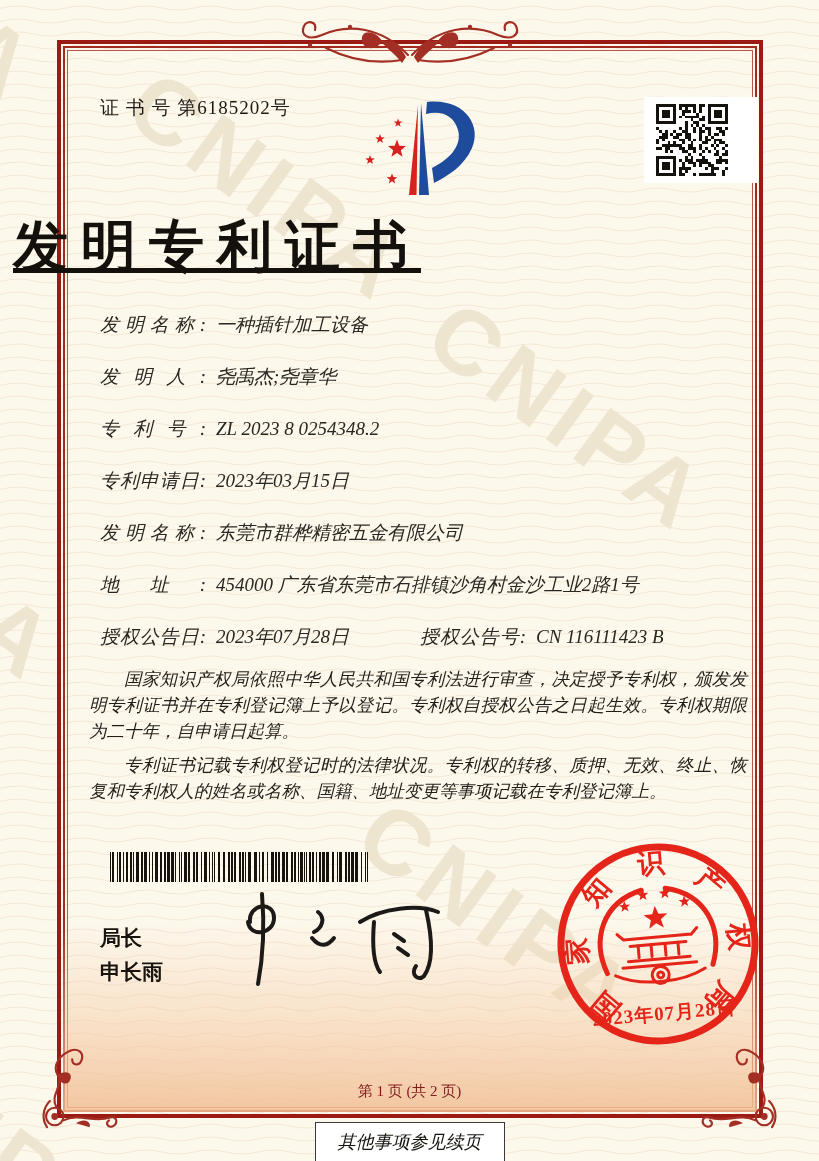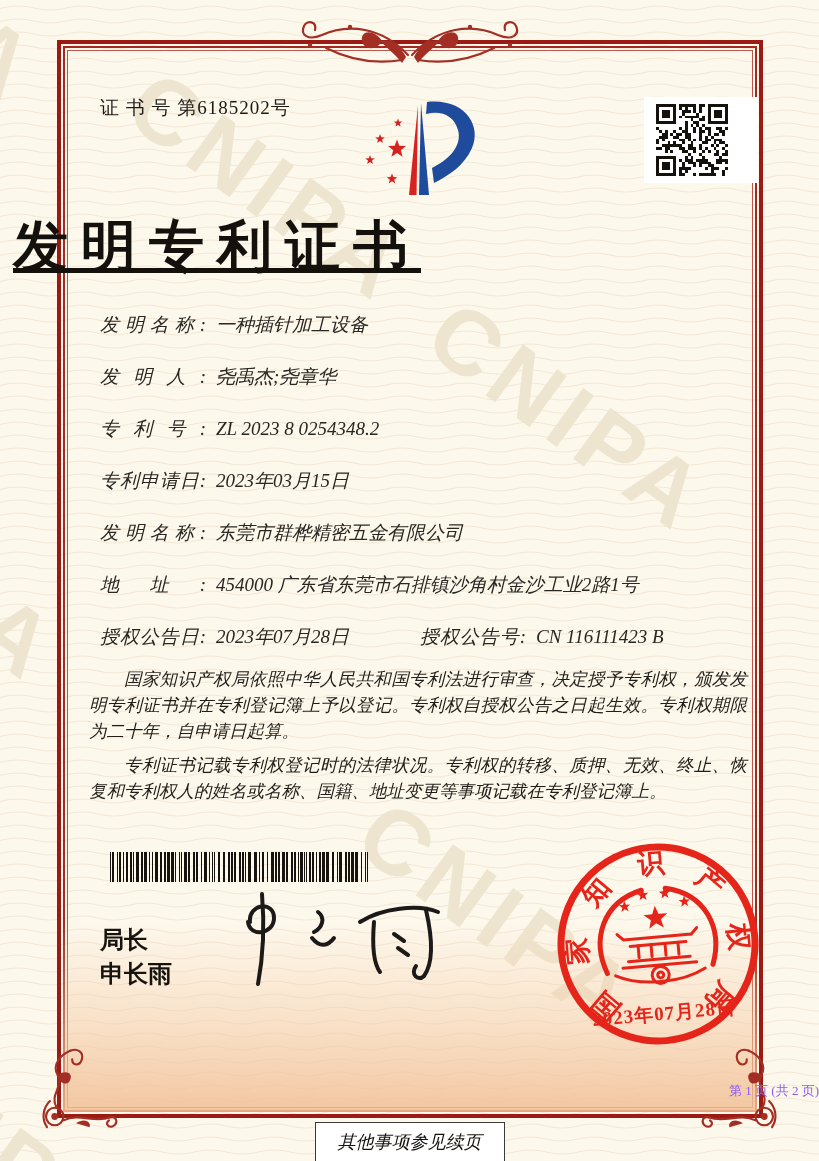--- a/index.html
+++ b/index.html
@@ -36,26 +36,26 @@
   .flabel{display:inline-block;width:106px;text-align:justify;text-align-last:justify;}
   .fvalue{margin-left:10px;}
   .grant2{position:absolute;left:320px;top:0;}
 
   
   .paras{left:89px;top:666px;width:658px;font-size:17.5px;line-height:26px;
          font-style:italic;font-family:"DejaVu Serif",serif;text-align:justify;color:#211d18;}
   .paras p{margin:0 0 8px 0;text-indent:2em;}
 
   
-  .signer{font-family:"Liberation Sans",sans-serif;font-size:24px;font-weight:700;color:#17140f;}
+  .signer{font-family:"Liberation Sans",sans-serif;font-size:21px;font-weight:700;color:#17140f;}
   .sig-svg path{stroke:#1c1a18;stroke-width:4;fill:none;stroke-linecap:round;stroke-linejoin:round;}
   .seal-wrap{left:552px;top:838px;width:212px;height:212px;transform:rotate(-5deg);}
   .ring-ch{font-family:"Liberation Serif",serif;font-weight:700;font-size:27px;fill:#e5251a;}
   .seal-date{font-family:"Liberation Serif",serif;font-weight:700;font-size:19px;fill:#e5251a;letter-spacing:1px;}
-  .page-footer{left:0;right:0;top:1082px;text-align:right;font-size:13px;color:#8b5cf6;}
+  .page-footer{left:0;right:0;top:1082px;text-align:center;font-size:15px;color:#7f1d1d;}
   .cont-box{left:50%;top:1122px;transform:translateX(-50%);background:#ffffff;
             border:1.5px solid #3a3a3a;padding:7px 22px 14px 22px;font-size:18px;
             font-style:italic;font-family:"DejaVu Serif",serif;white-space:nowrap;color:#15110c;}
 </style>
 </head>
 <body>
 
 <div class="page">
 
   <svg class="abs" style="left:0;top:0;" width="819" height="1161">

